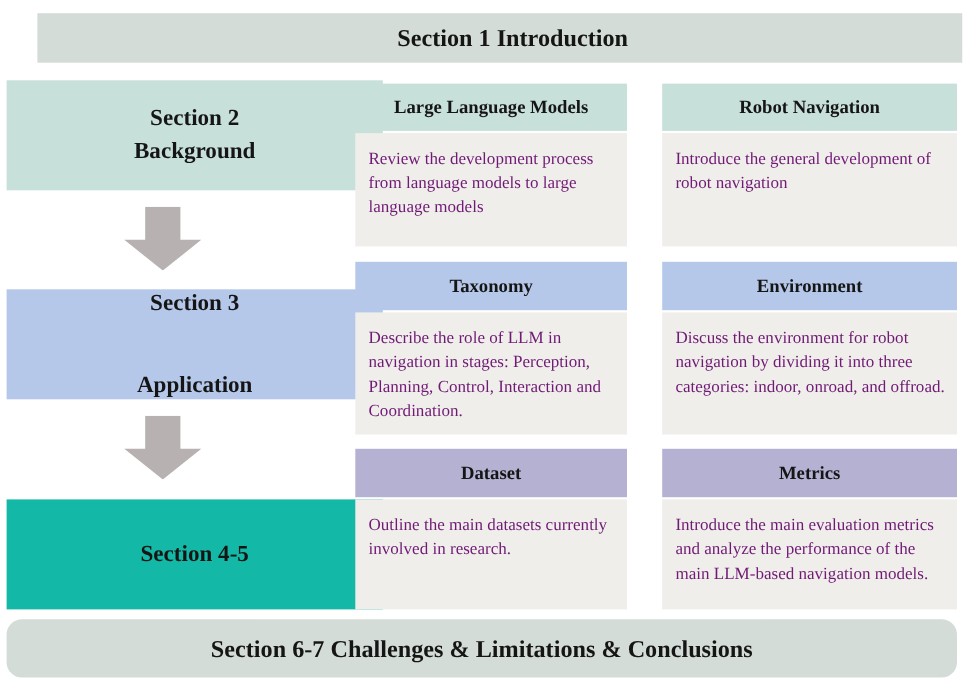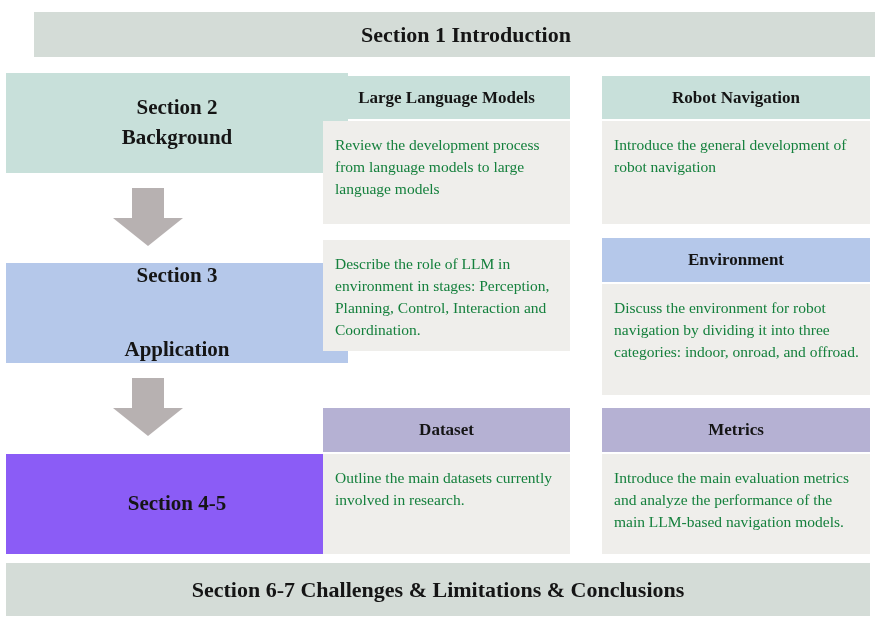--- a/index.html
+++ b/index.html
@@ -17,21 +17,21 @@
     left: 6px;
     width: 864px;
     display: flex;
     align-items: center;
     justify-content: center;
     font-size: 22px;
     font-weight: bold;
     text-align: center;
   }
   .banner.top { top: 12px; height: 45px; }
-  .banner.bottom { top: 563px; height: 53px; }
+  .banner.bottom { top: 563px; height: 53px; border-radius: 14px; }
 
   .flow-box {
     position: absolute;
     left: 6px;
     width: 342px;
     height: 100px;
     display: flex;
     flex-direction: column;
     align-items: center;
     justify-content: center;
@@ -70,21 +70,21 @@
   }
   .r1 .card-header { height: 43px; }
   .r2 .card-header, .r3 .card-header { height: 44px; }
 
   .card-body {
     margin-top: 2px;
     box-sizing: border-box;
     padding: 13px 10px 0 12px;
     font-size: 15.5px;
     line-height: 1.42;
-    color: #15803d;
+    color: #701a75;
   }
   .r1 .card-body { height: 103px; }
   .r2 .card-body { height: 111px; }
   .r3 .card-body { height: 100px; }
 </style>
 </head>
 <body>
 
 <div class="canvas">
 
@@ -101,36 +101,37 @@
 
   <div class="flow-box b2" style="background: rgb(181, 200, 234); gap: 44px;">
     <span>Section 3</span>
     <span>Application</span>
   </div>
 
   <svg class="arrow a2" viewBox="0 0 72 58">
     <polygon points="20,0 52,0 52,30 71,30 36,58 1,30 20,30" fill="#b7b1b1"></polygon>
   </svg>
 
-  <div class="flow-box b3" style="background: #8b5cf6; gap: 25px;">
+  <div class="flow-box b3" style="background: #14b8a6; gap: 25px;">
     <span>Section 4-5</span>
   </div>
 
   <div class="card r1 c1">
     <div class="card-header" style="background: rgb(200, 224, 218);">Large Language Models</div>
     <div class="card-body" style="background: rgb(239, 238, 235);">Review the development process from language models to large language models</div>
   </div>
 
   <div class="card r1 c2">
     <div class="card-header" style="background: rgb(200, 224, 218);">Robot Navigation</div>
     <div class="card-body" style="background: rgb(239, 238, 235);">Introduce the general development of robot navigation</div>
   </div>
 
   <div class="card r2 c1">
-    <div class="card-body" style="background: rgb(239, 238, 235);">Describe the role of LLM in environment in stages: Perception, Planning, Control, Interaction and Coordination.</div>
+    <div class="card-header" style="background: rgb(181, 200, 234);">Taxonomy</div>
+    <div class="card-body" style="background: rgb(239, 238, 235);">Describe the role of LLM in navigation in stages: Perception, Planning, Control, Interaction and Coordination.</div>
   </div>
 
   <div class="card r2 c2">
     <div class="card-header" style="background: rgb(181, 200, 234);">Environment</div>
     <div class="card-body" style="background: rgb(239, 238, 235);">Discuss the environment for robot navigation by dividing it into three categories: indoor, onroad, and offroad.</div>
   </div>
 
   <div class="card r3 c1">
     <div class="card-header" style="background: rgb(181, 177, 211);">Dataset</div>
     <div class="card-body" style="background: rgb(239, 238, 235);">Outline the main datasets currently involved in research.</div>

